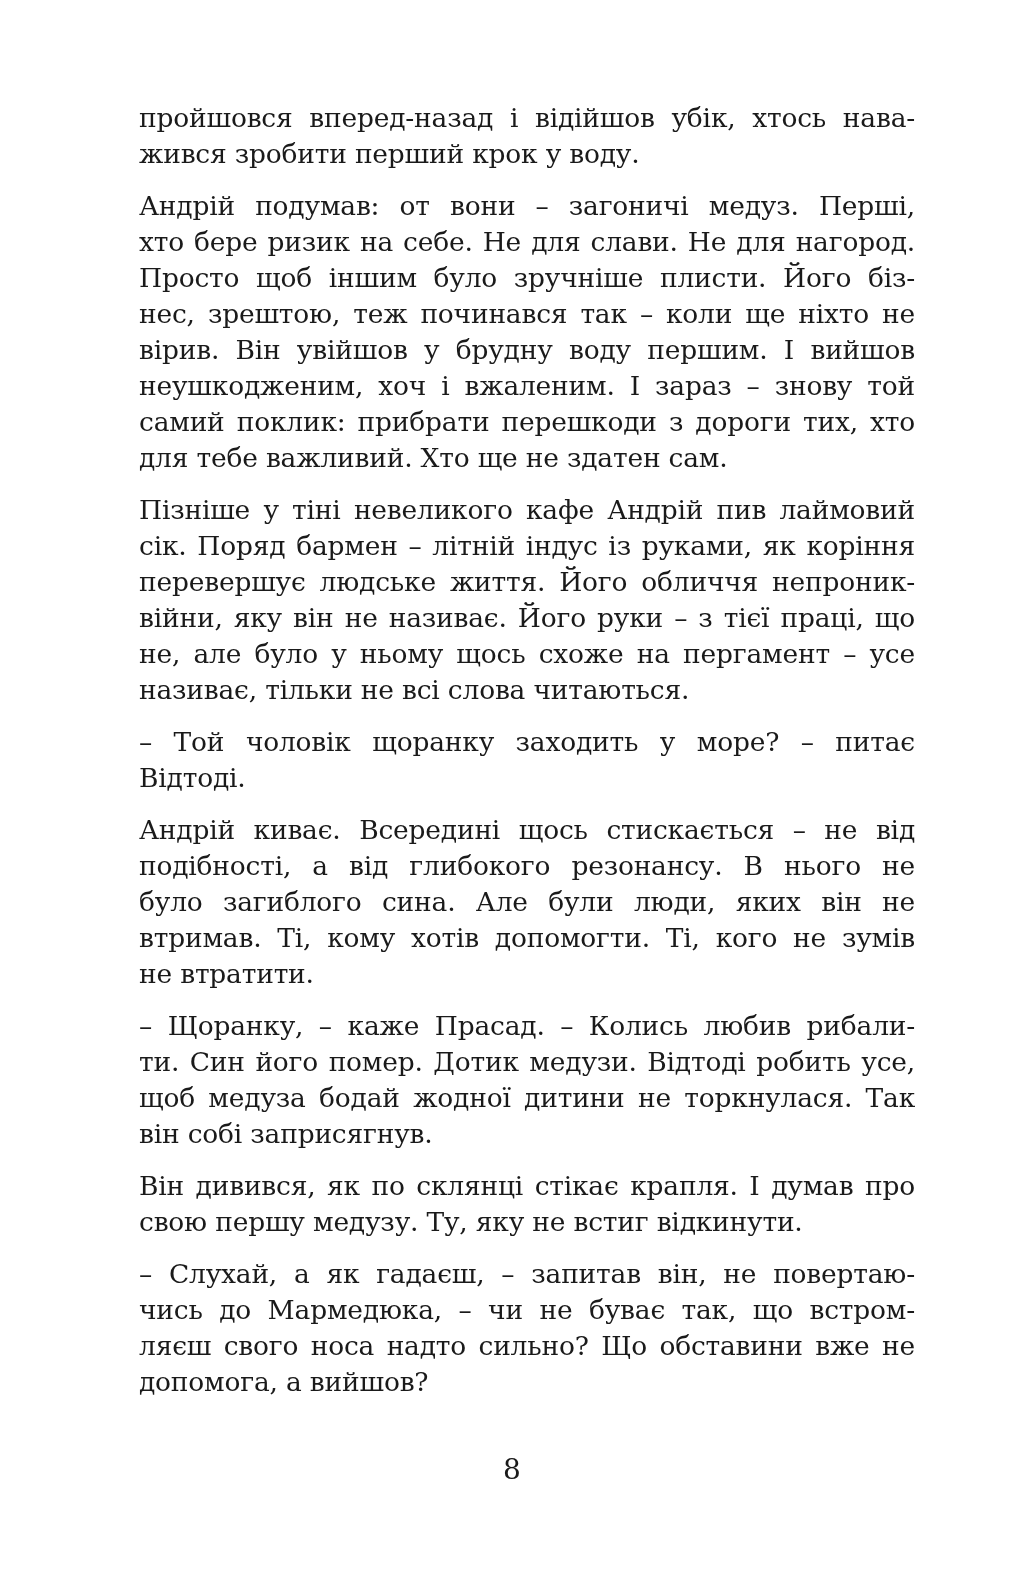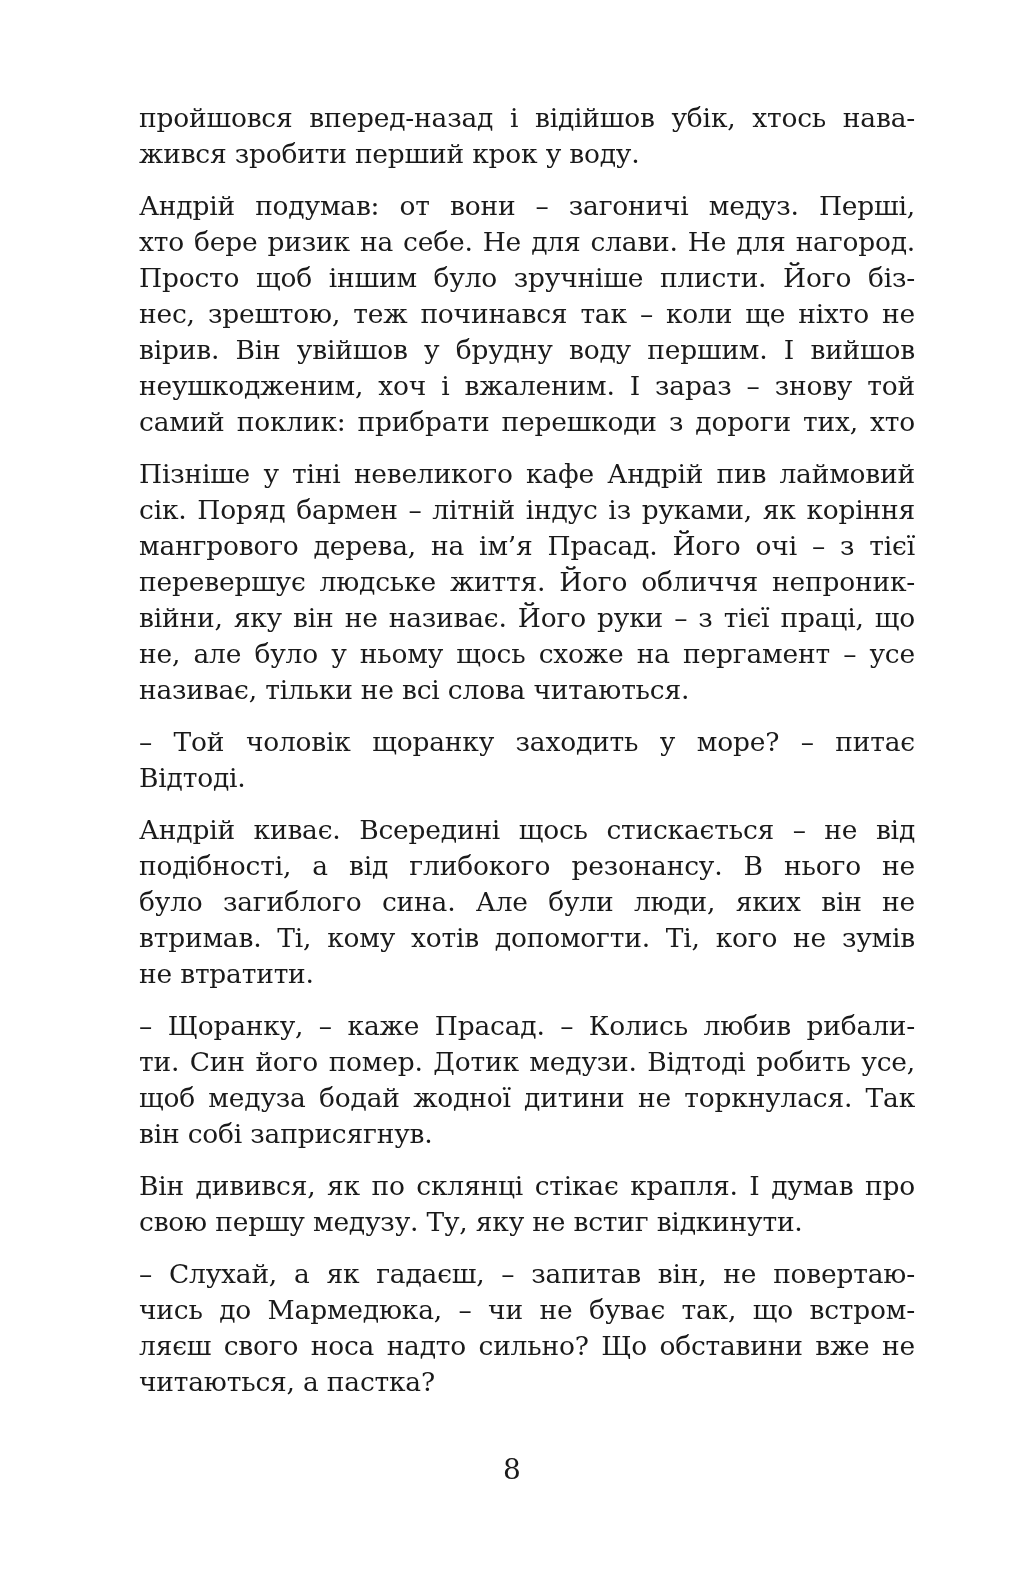--- a/index.html
+++ b/index.html
@@ -57,26 +57,26 @@
   </div>
 
   <div class="para">
     <span class="line justify">Андрій подумав: от вони – загоничі медуз. Перші,</span>
     <span class="line justify">хто бере ризик на себе. Не для слави. Не для нагород.</span>
     <span class="line justify">Просто щоб іншим було зручніше плисти. Його біз-</span>
     <span class="line justify">нес, зрештою, теж починався так – коли ще ніхто не</span>
     <span class="line justify">вірив. Він увійшов у брудну воду першим. І вийшов</span>
     <span class="line justify">неушкодженим, хоч і вжаленим. І зараз – знову той</span>
     <span class="line justify">самий поклик: прибрати перешкоди з дороги тих, хто</span>
+    <span class="line last">для тебе важливий. Хто ще не здатен сам.</span>
   </div>
 
   <div class="para">
     <span class="line justify">Пізніше у тіні невеликого кафе Андрій пив лаймовий</span>
     <span class="line justify">сік. Поряд бармен – літній індус із руками, як коріння</span>
-    <span class="line justify">мангрового дерева, на ім’я Прасад. Його очі – з тієї</span>
     <span class="line justify">перевершує людське життя. Його обличчя непроник-</span>
     <span class="line justify">війни, яку він не називає. Його руки – з тієї праці, що</span>
     <span class="line justify">не, але було у ньому щось схоже на пергамент – усе</span>
     <span class="line last">називає, тільки не всі слова читаються.</span>
   </div>
 
   <div class="para">
     <span class="line justify">– Той чоловік щоранку заходить у море? – питає</span>
     <span class="line last">Відтоді.</span>
   </div>
@@ -98,18 +98,18 @@
 
   <div class="para">
     <span class="line justify">Він дивився, як по склянці стікає крапля. І думав про</span>
     <span class="line last">свою першу медузу. Ту, яку не встиг відкинути.</span>
   </div>
 
   <div class="para">
     <span class="line justify">– Слухай, а як гадаєш, – запитав він, не повертаю-</span>
     <span class="line justify">чись до Мармедюка, – чи не буває так, що встром-</span>
     <span class="line justify">ляєш свого носа надто сильно? Що обставини вже не</span>
-    <span class="line last">читаються, а пастка?</span>
+    <span class="line last">допомога, а вийшов?</span>
   </div>
 
 </div>
 
 <div class="page-number">8</div>
 
 </body></html>

